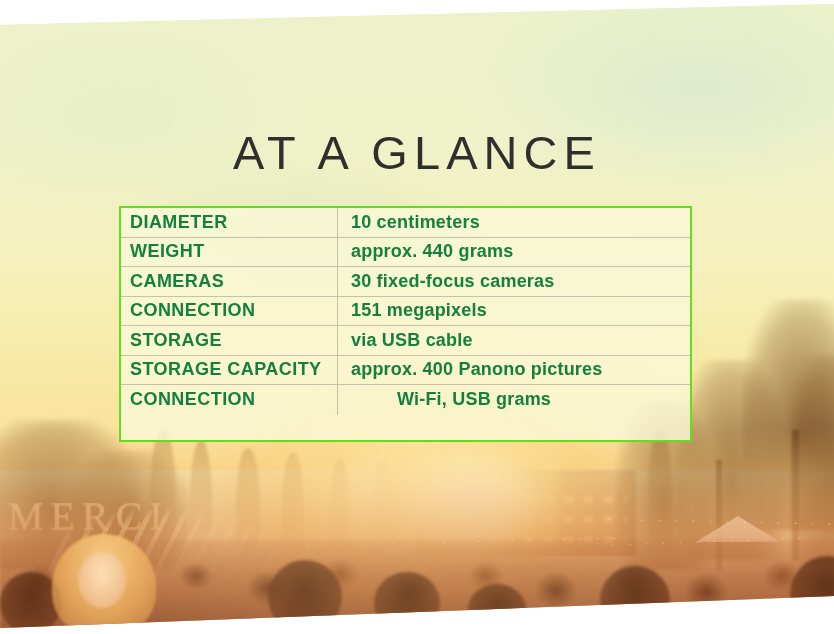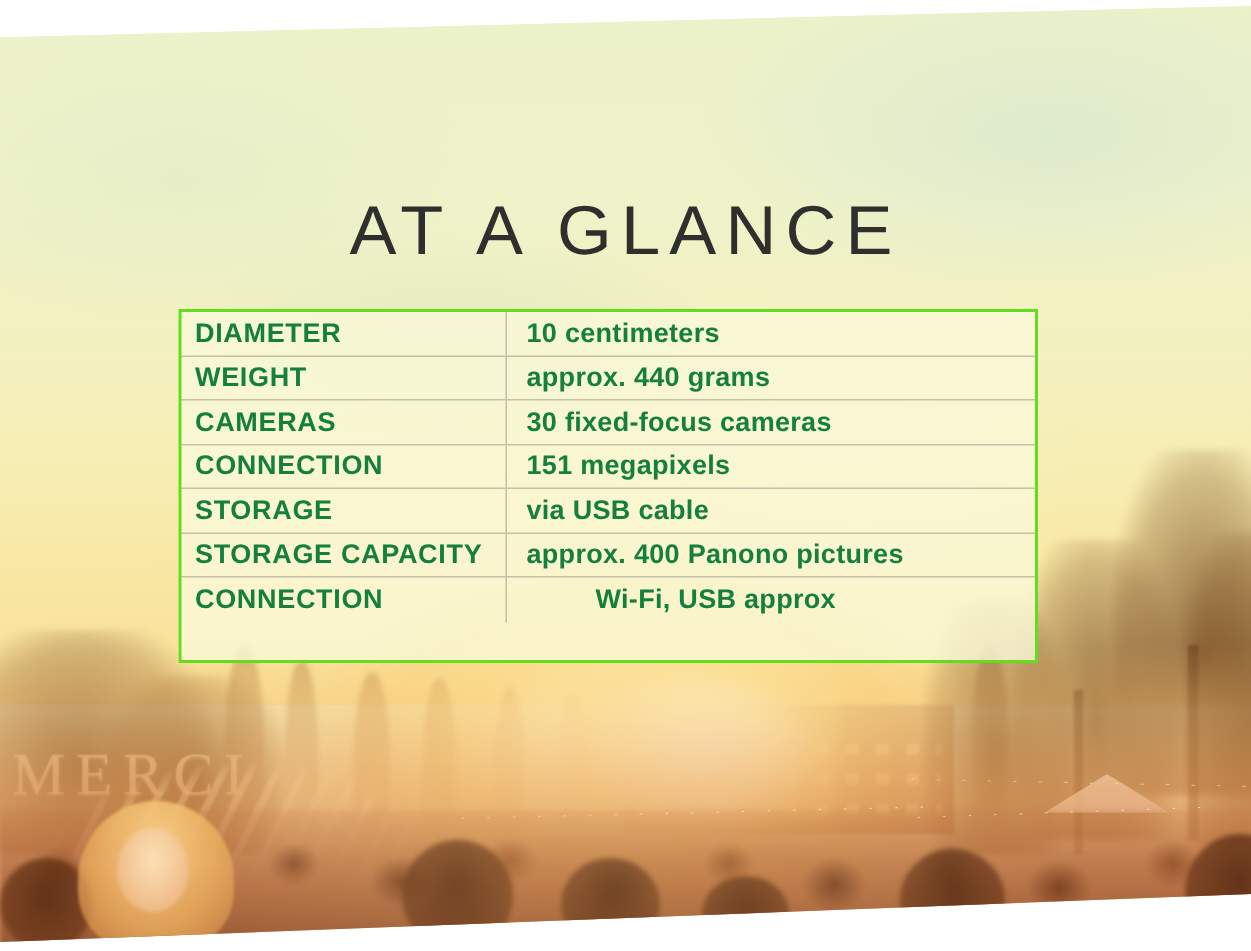--- a/index.html
+++ b/index.html
@@ -403,17 +403,17 @@
       <div class="spec-row">
         <div class="cell-label">STORAGE</div>
         <div class="cell-value">via USB cable</div>
       </div>
       <div class="spec-row">
         <div class="cell-label">STORAGE CAPACITY</div>
         <div class="cell-value">approx. 400 Panono pictures</div>
       </div>
       <div class="spec-row">
         <div class="cell-label">CONNECTION</div>
-        <div class="cell-value">Wi-Fi, USB approx</div>
+        <div class="cell-value">Wi-Fi, USB grams</div>
       </div>
     </div>
 
 </div>
 
 </body></html>

